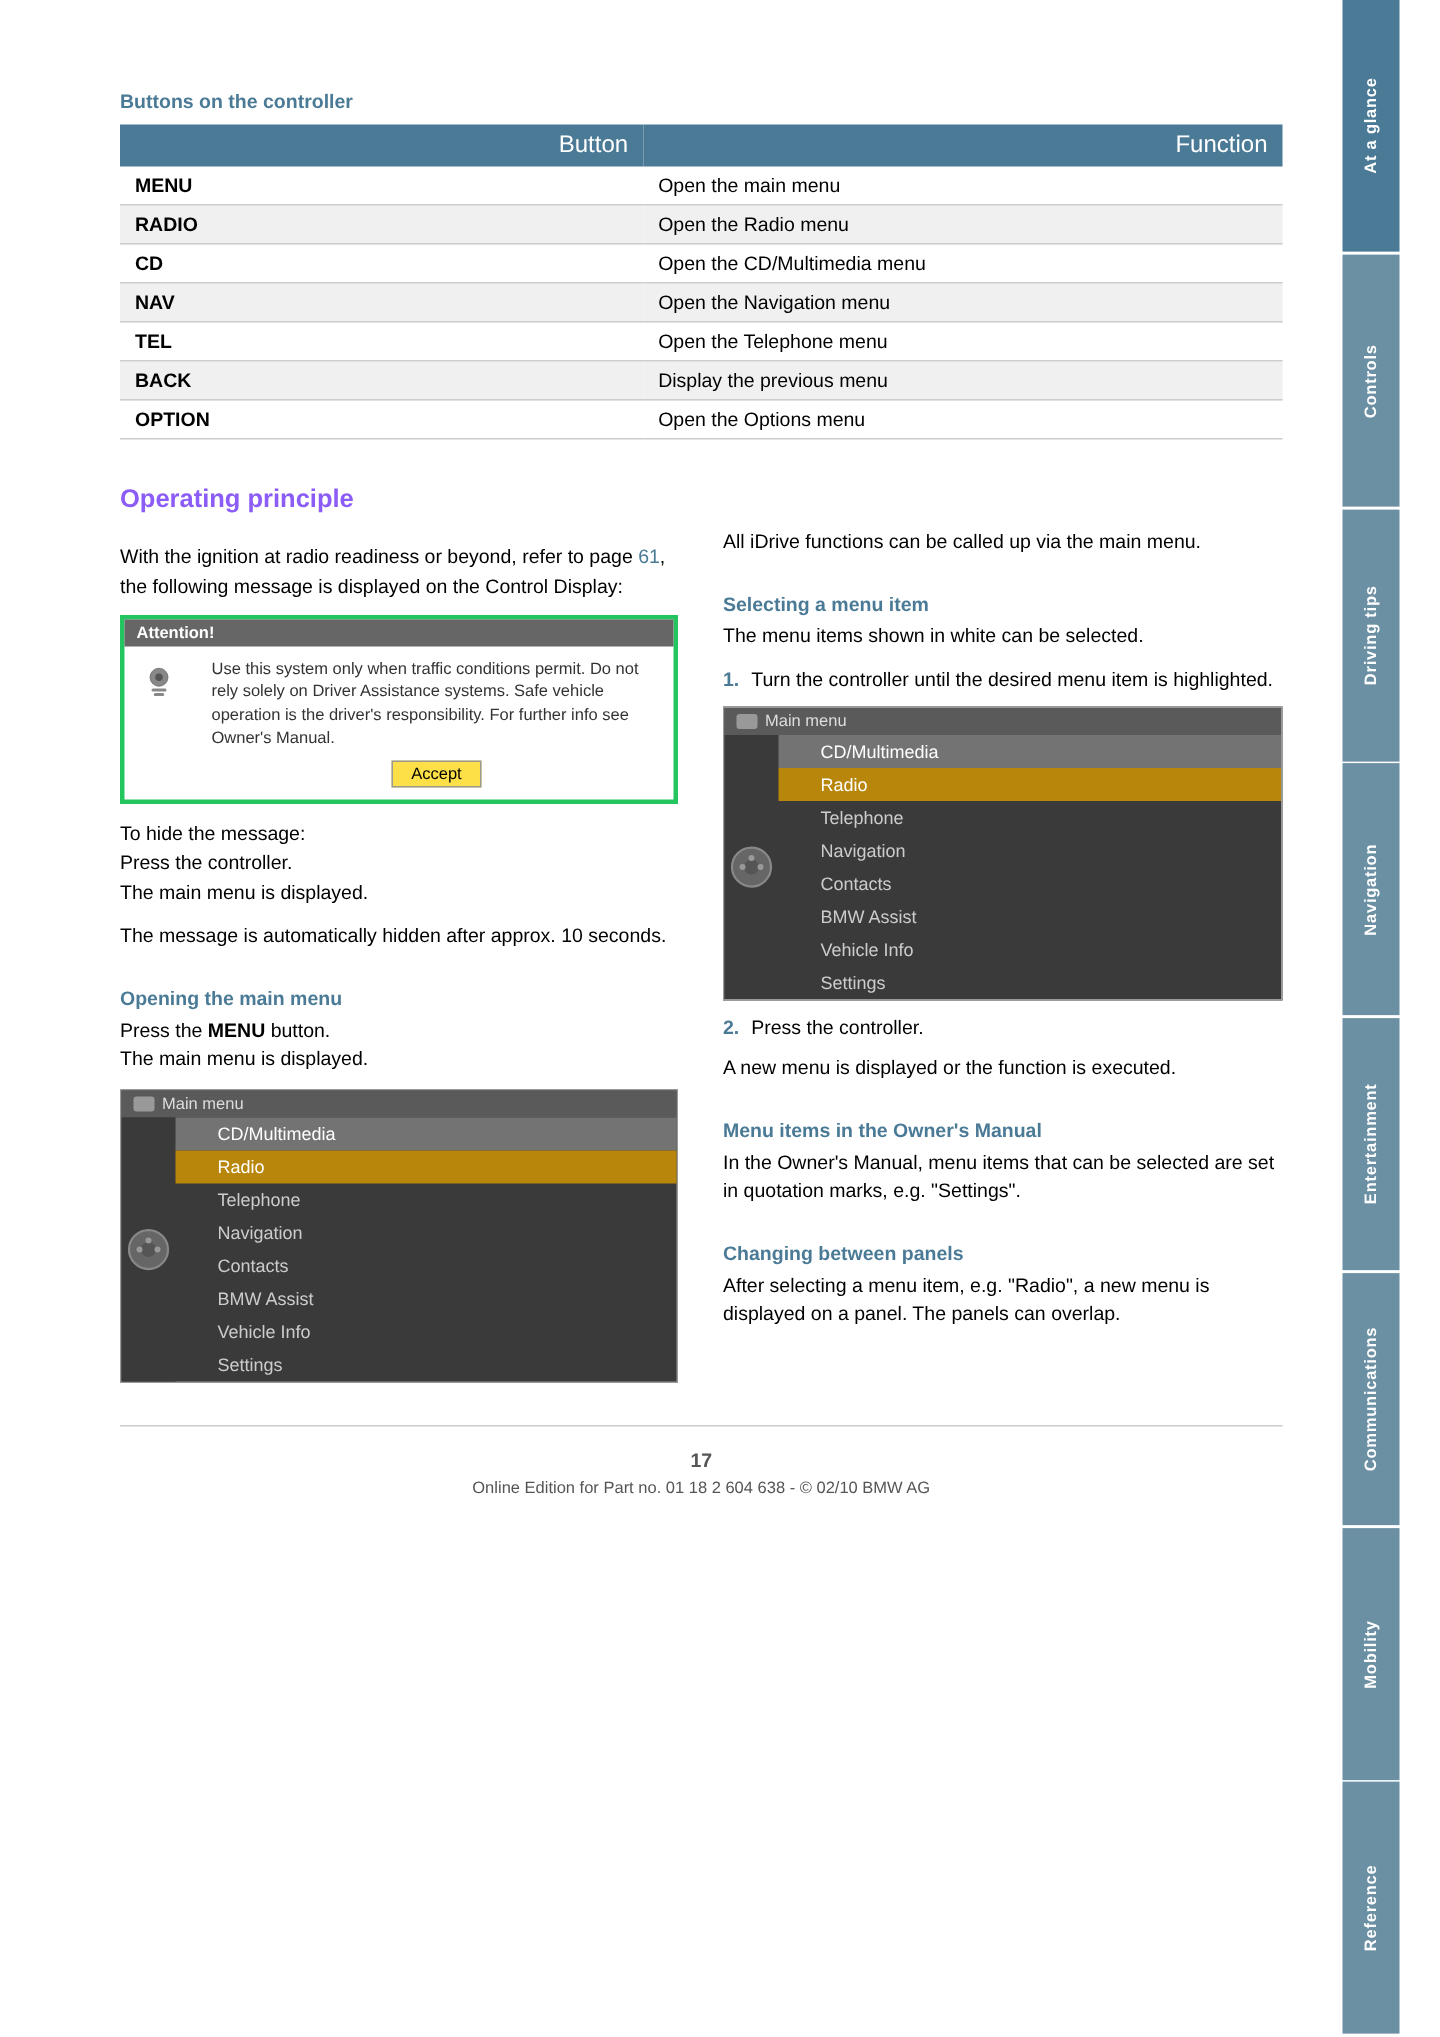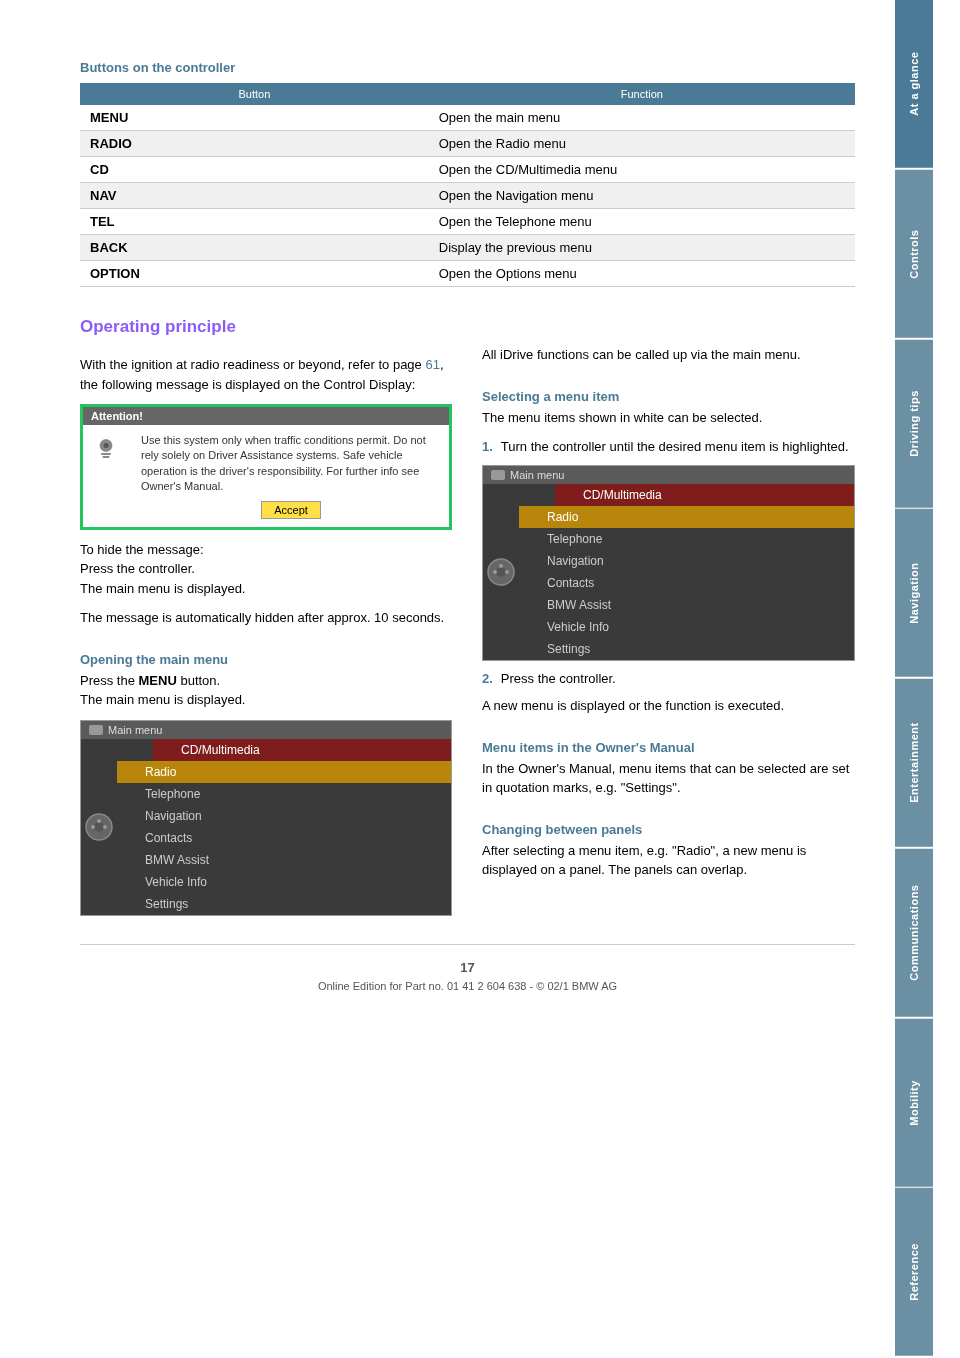--- a/index.html
+++ b/index.html
@@ -71,23 +71,23 @@
       font-size: 13px;
     }
 
     .controller-table thead tr {
       background: #4a7a96;
       color: #fff;
     }
 
     .controller-table thead th {
       padding: 5px 10px;
-      text-align: center;
+      text-align: right;
       font-weight: normal;
-      font-size: 11px;
+      font-size: 16px;
     }
 
     .controller-table tbody tr {
       border-bottom: 1px solid #ccc;
     }
 
     .controller-table tbody tr:nth-child(even) {
       background: #f0f0f0;
     }
 
@@ -220,23 +220,22 @@
       font-size: 12px;
       color: #ccc;
     }
 
     .menu-item.highlighted {
       background: #b8860b;
       color: #fff;
     }
 
     .menu-item.active {
-      background: #7f1d1d;
-      color: #fff;
-      margin-left: 36px;
+      background: #737373;
+      color: #fff;
     }
 
     .menu-with-controller {
       display: flex;
     }
 
     
     .numbered-item {
       display: flex;
       gap: 8px;
@@ -436,21 +435,21 @@
         <p class="op-text">In the Owner's Manual, menu items that can be selected are set in quotation marks, e.g. "Settings".</p>
 
         <div class="subsection-heading">Changing between panels</div>
         <p class="op-text">After selecting a menu item, e.g. "Radio", a new menu is displayed on a panel. The panels can overlap.</p>
       </div>
 
     </div>
 
     <div class="page-footer">
       <div class="page-number">17</div>
-      <div>Online Edition for Part no. 01 41 2 604 638 - © 02/1 BMW AG</div>
+      <div>Online Edition for Part no. 01 18 2 604 638 - © 02/10 BMW AG</div>
     </div>
 
   </div>
 
   <div class="sidebar" id="sidebar-tabs">
   <div class="sidebar-tab active">At a glance</div>
       <div class="sidebar-tab">Controls</div>
       <div class="sidebar-tab">Driving tips</div>
       <div class="sidebar-tab">Navigation</div>
       <div class="sidebar-tab">Entertainment</div>

